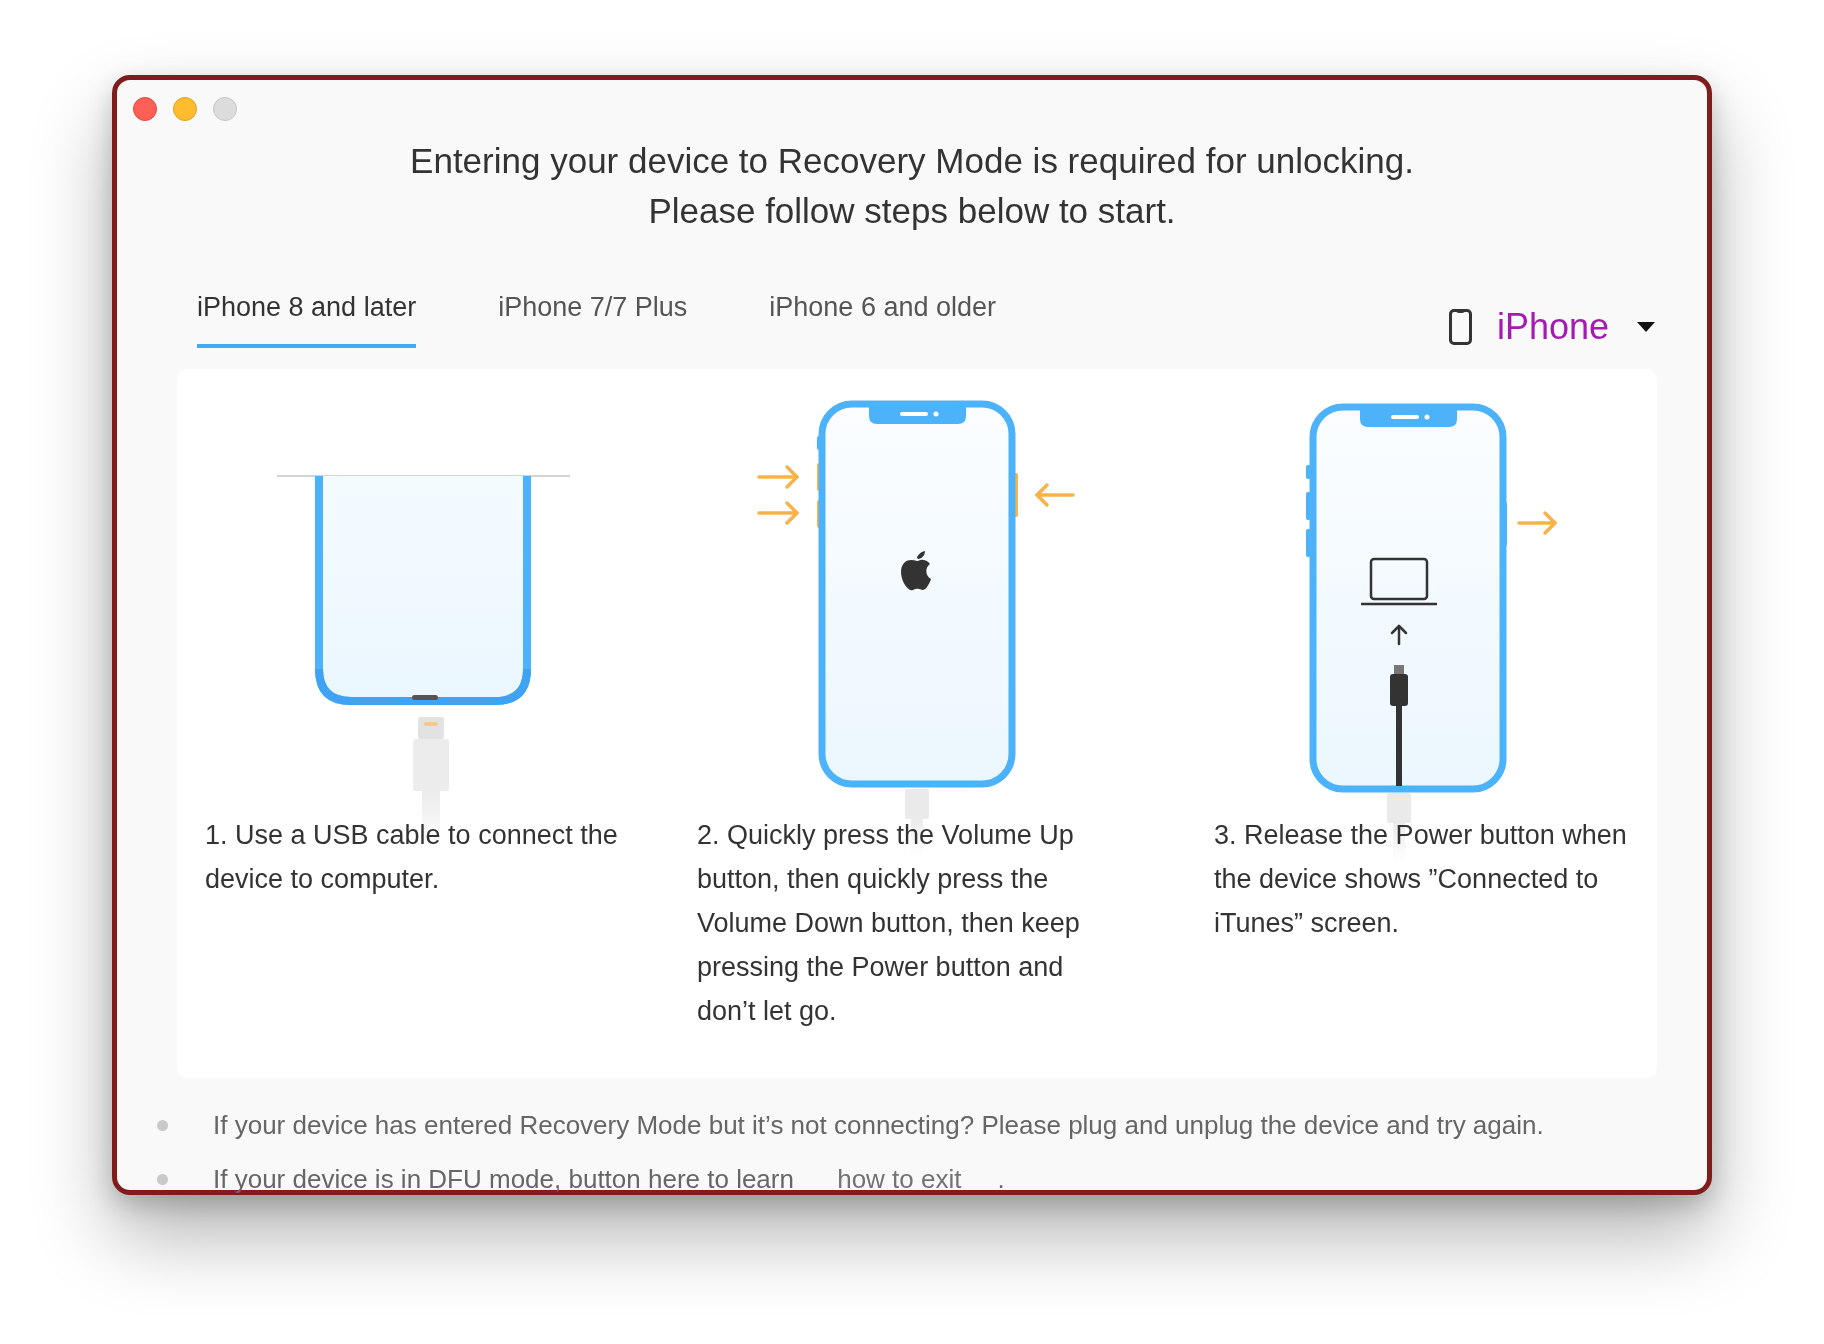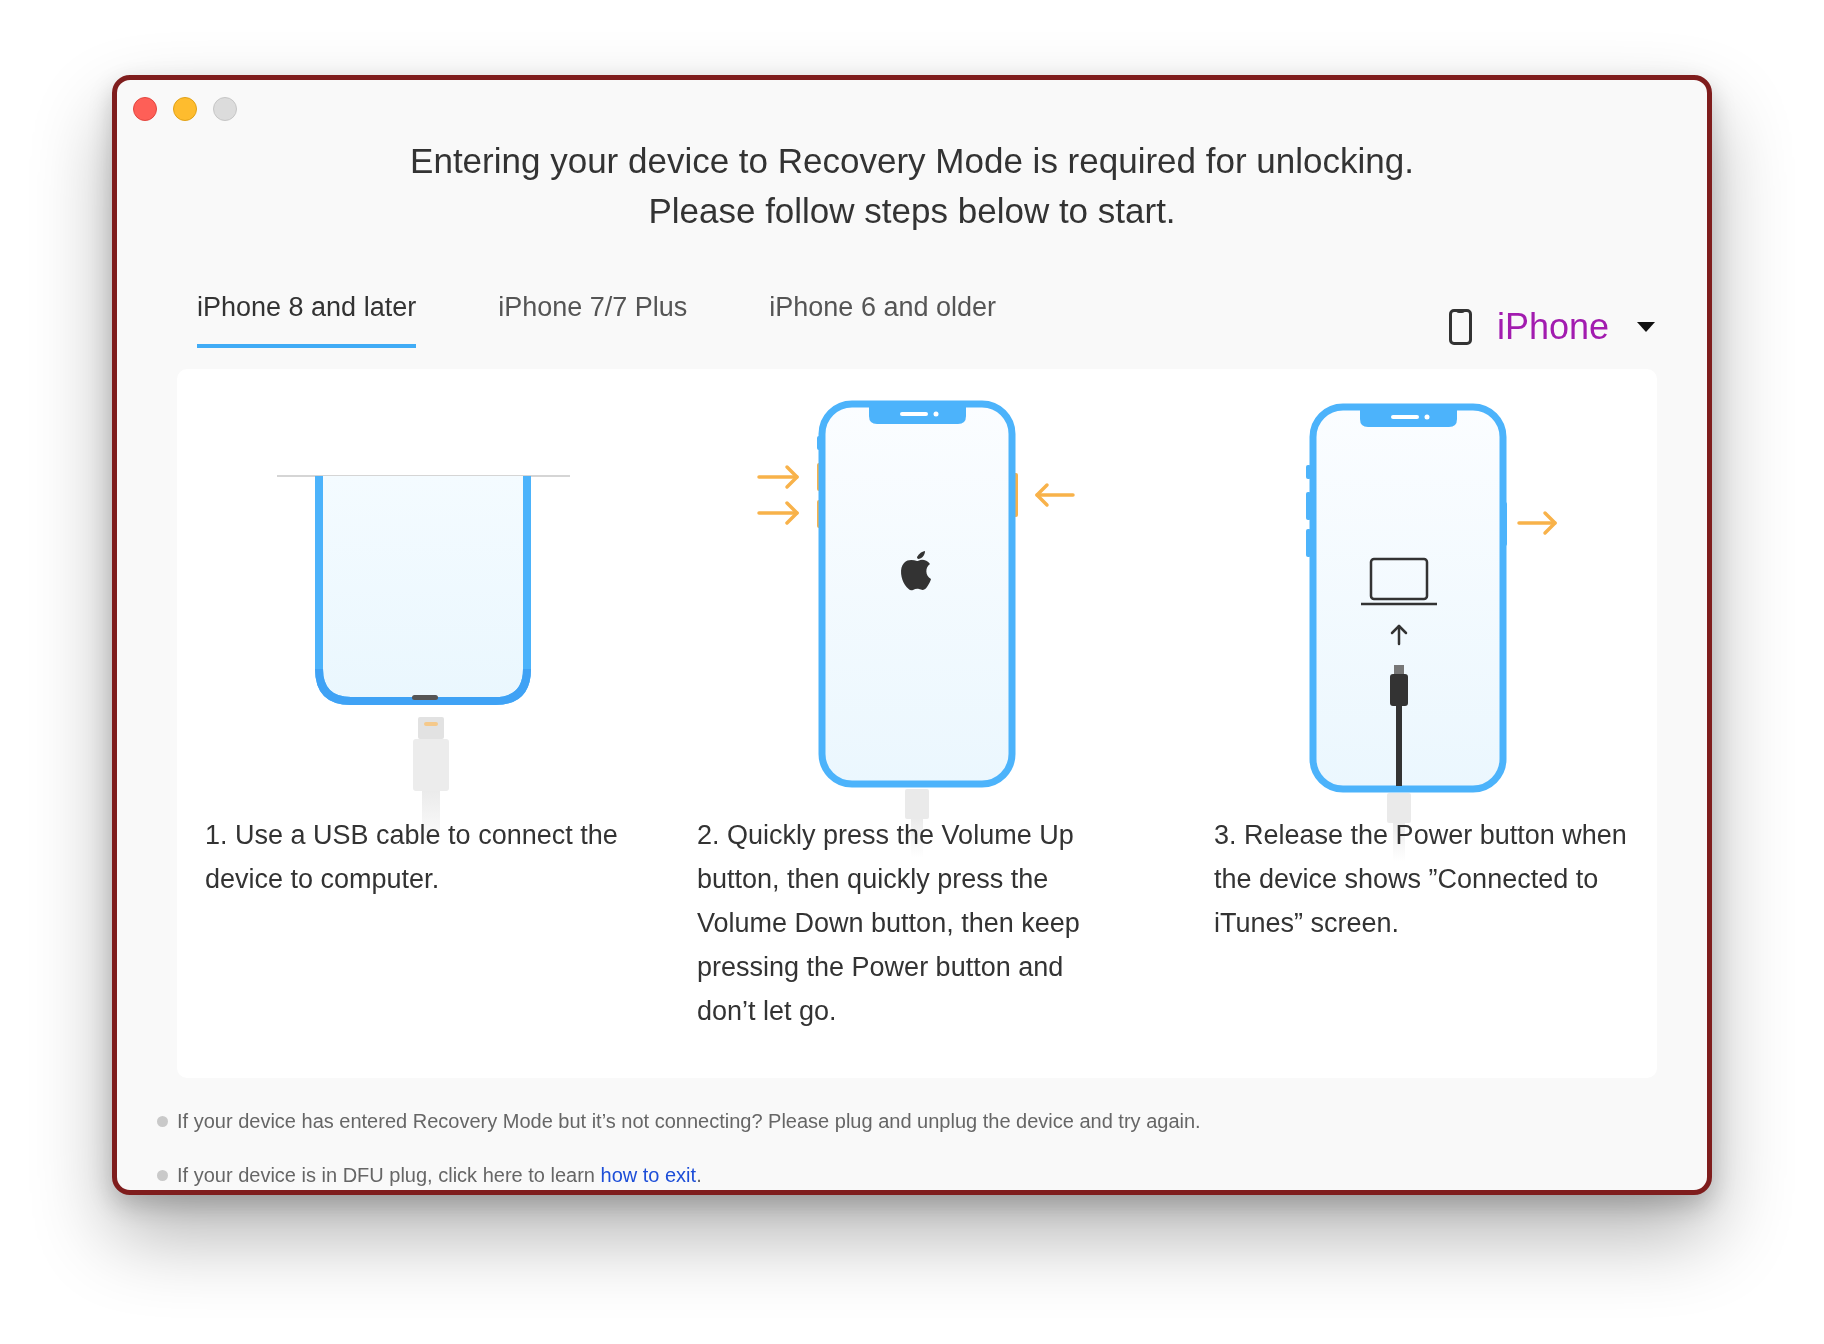--- a/index.html
+++ b/index.html
@@ -29,23 +29,23 @@
   .device-select .phone-icon::before { content:""; position:absolute; left:4px; right:4px; top:-3px; height:4px; background:#333; border-radius:0 0 3px 3px; }
   .device-select .label { font-size: 36px; color: #a21caf; margin-left: 25px; }
   .device-select .caret { margin-left: 28px; width: 0; height: 0; border-left: 9px solid transparent; border-right: 9px solid transparent; border-top: 10px solid #111; }
 
   .panel { position: absolute; left: 60px; top: 289px; width: 1480px; height: 709px; background: #ffffff; border-radius: 10px; }
 
   .illus { position: absolute; }
   .step-text { position: absolute; top: 444px; font-size: 27px; line-height: 44px; color: #333; width: 420px; }
 
   .notes { position: absolute; left: 40px; top: 1030px; }
-  .note { position: absolute; left: 0; font-size: 20px; color: #666; white-space: nowrap; display: flex; align-items: center; }
+  .note { position: absolute; left: 0; font-size: 26px; color: #666; white-space: nowrap; display: flex; align-items: center; gap: 36px; }
   .note .bullet { width: 11px; height: 11px; background: #c9c9c9; border-radius: 50%; margin-right: 9px; }
-  .note .link { color: #1d4ed8; cursor: pointer; text-align: right; }
+  .note .link { color: #737373; cursor: pointer; text-align: right; }
 </style>
 </head>
 <body>
 
 <div class="window">
   <div class="traffic red"></div>
   <div class="traffic yellow"></div>
   <div class="traffic gray"></div>
 
   <div class="title">
@@ -174,18 +174,18 @@
     <div class="step-text" style="left:1013px; width:430px;margin-left:24px;">3. Release the Power button when the device shows ”Connected to iTunes” screen.</div>
   </div>
 
   <div class="notes">
     <div class="note" style="top:0px;">
       <span class="bullet"></span>
       <span>If your device has entered Recovery Mode but it’s not connecting? Please plug and unplug the device and try again.</span>
     </div>
     <div class="note" style="top:54px;">
       <span class="bullet"></span>
-      <span style="white-space:pre;">If your device is in DFU plug, click here to learn </span>
+      <span style="white-space:pre;">If your device is in DFU mode, button here to learn </span>
       <span class="link">how to exit</span>
       <span>.</span>
     </div>
   </div>
 </div>
 
 </body></html>

